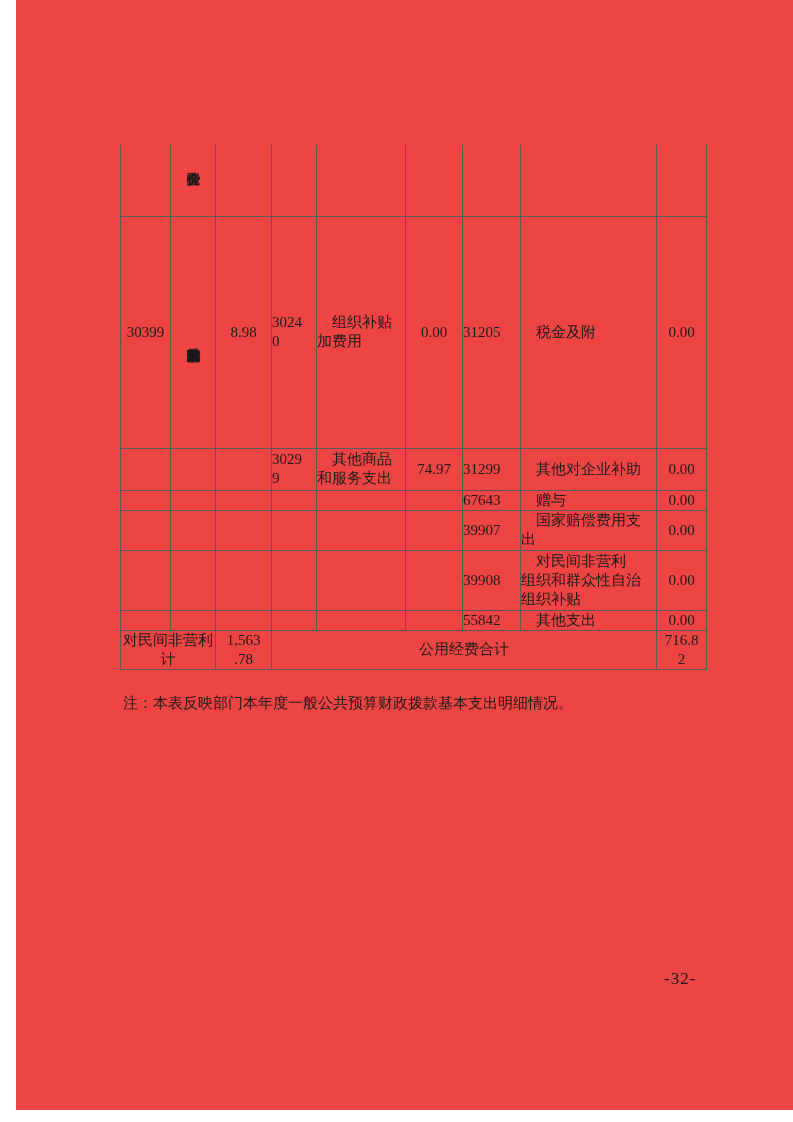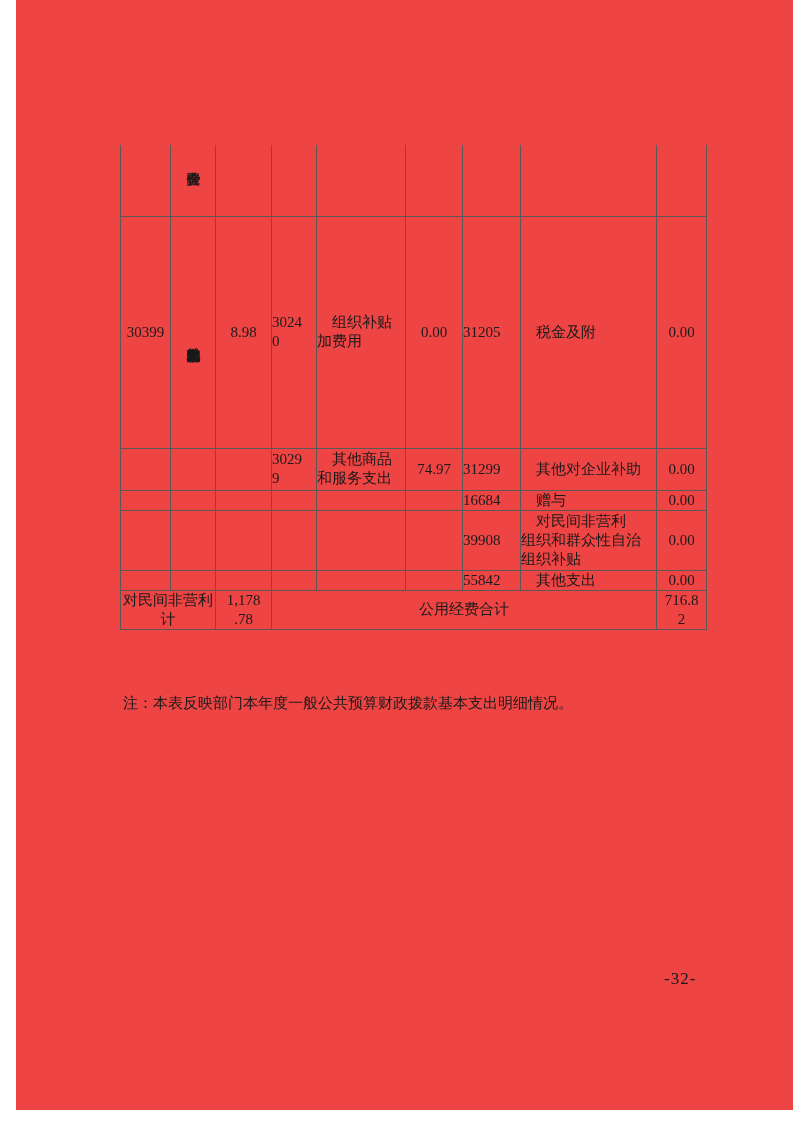--- a/index.html
+++ b/index.html
@@ -130,25 +130,37 @@
     </tr>
 
 
     <tr class="h-thin">
       <td class="code-c"></td>
       <td class="vcell"></td>
       <td class="amt"></td>
       <td class="code-l"></td>
       <td class="name"></td>
       <td class="amt"></td>
-      <td class="code-l">16684</td>
+      <td class="code-l">67643</td>
       <td class="name">　赠与</td>
       <td class="amt">0.00</td>
     </tr>
 
+    <tr class="h-39907">
+      <td class="code-c"></td>
+      <td class="vcell"></td>
+      <td class="amt"></td>
+      <td class="code-l"></td>
+      <td class="name"></td>
+      <td class="amt"></td>
+      <td class="code-l">39907</td>
+      <td class="name">　国家赔偿费用支
+出</td>
+      <td class="amt">0.00</td>
+    </tr>
 
     <tr class="h-39908">
       <td class="code-c"></td>
       <td class="vcell"></td>
       <td class="amt"></td>
       <td class="code-l"></td>
       <td class="name"></td>
       <td class="amt"></td>
       <td class="code-l">39908</td>
       <td class="name">　对民间非营利
@@ -165,21 +177,21 @@
       <td class="name"></td>
       <td class="amt"></td>
       <td class="code-l">55842</td>
       <td class="name">　其他支出</td>
       <td class="amt">0.00</td>
     </tr>
 
     <tr class="h-total">
       <td class="total-label" colspan="2">对民间非营利
 计</td>
-      <td class="amt">1,178
+      <td class="amt">1,563
 .78</td>
       <td class="total-label" colspan="5">公用经费合计</td>
       <td class="amt">716.8
 2</td>
     </tr>
 
   </tbody>
     </table>
 
   <div class="note">注：本表反映部门本年度一般公共预算财政拨款基本支出明细情况。</div>

